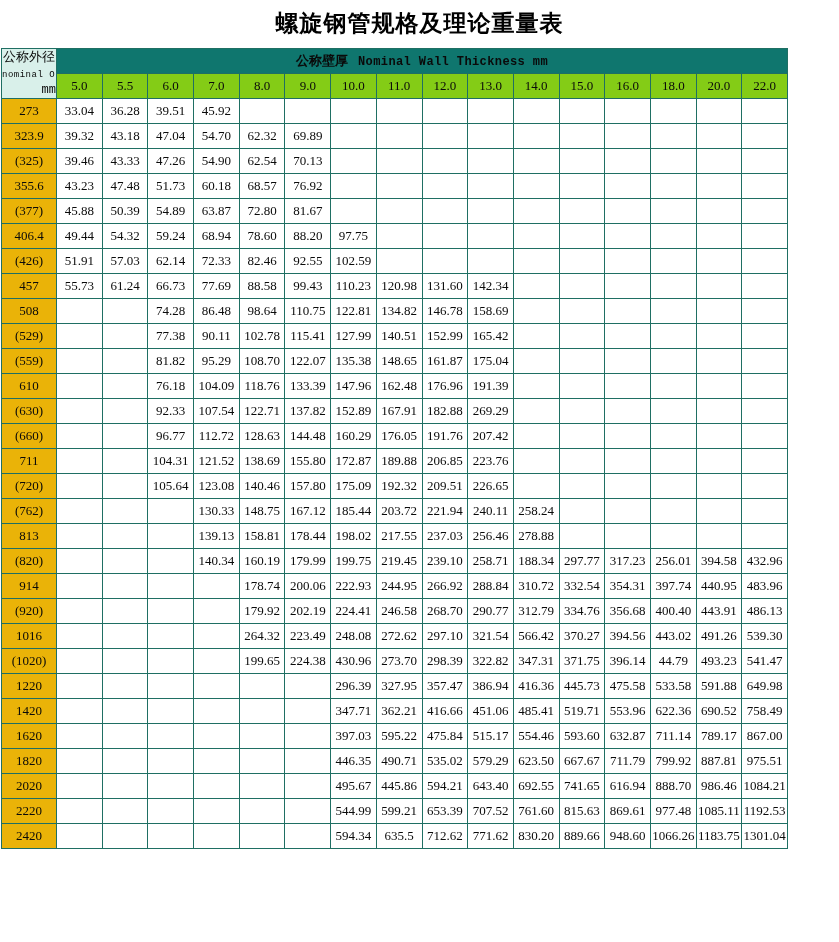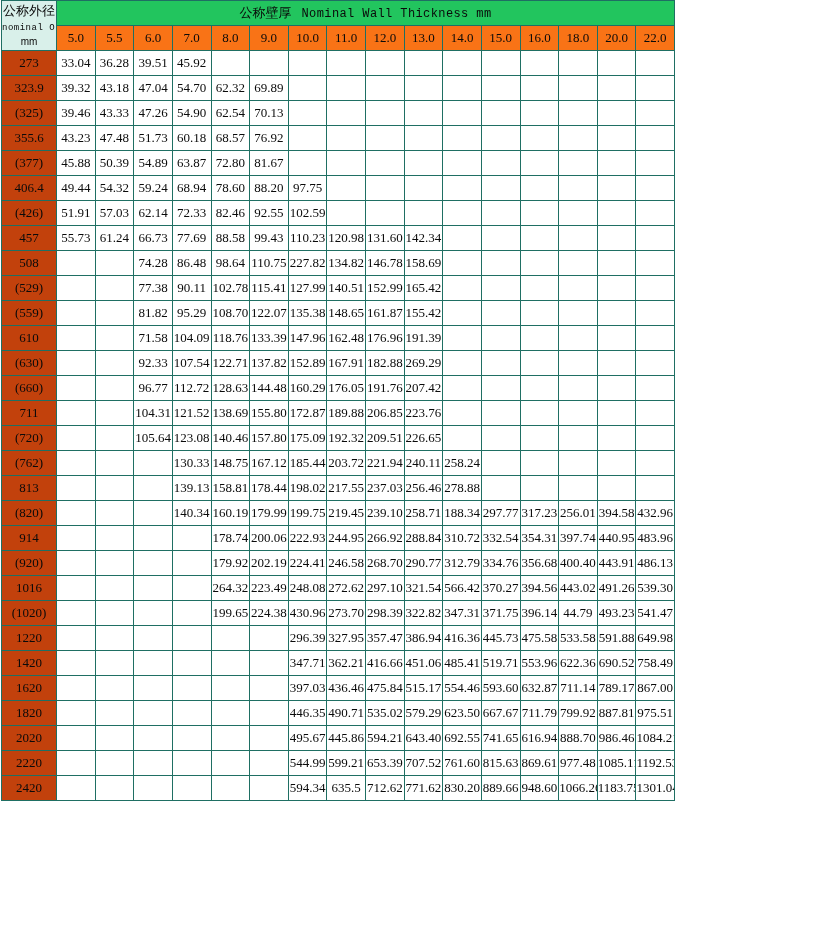--- a/index.html
+++ b/index.html
@@ -24,21 +24,21 @@
     font-family: "Liberation Serif", serif;
     font-weight: bold;
     font-size: 23px;
     letter-spacing: 1px;
     padding-top: 8px;
     padding-bottom: 9px;
     color: #000000;
   }
   table.spec {
     border-collapse: collapse;
-    width: 674px;
+    width: 787px;
     margin: 0 1px;
     table-layout: fixed;
   }
   table.spec td, table.spec th {
     border: 1px solid #1f6f63;
     text-align: center;
     vertical-align: middle;
     font-family: "Liberation Serif", serif;
     font-size: 13px;
     color: #0a0a0a;
@@ -62,60 +62,63 @@
   .hdr-od .en {
     display: block;
     font-size: 9px;
     font-family: "Liberation Mono", monospace;
     letter-spacing: 0.5px;
     line-height: 1.35;
     padding-top: 3px;
   }
   .hdr-od .unit {
     display: block;
-    font-size: 10px;
-    font-family: Liberation Sans, sans-serif;
+    font-size: 12px;
+    font-family: Liberation Mono, monospace;
     padding-top: 2px;
+    text-align: right;
   }
   .hdr-span {
-    background: #22c55e;
+    background: #0f766e;
     height: 26px;
     font-size: 13px;
+    font-weight: bold;
   }
   .hdr-span .cn {
     font-size: 13px;
   }
   .hdr-span .en {
     font-family: "Liberation Mono", monospace;
     font-size: 12px;
     letter-spacing: 0.4px;
     padding-left: 10px;
   }
   .hdr-thk {
-    background: #f97316;
+    background: #84cc16;
     font-size: 14px;
     height: 108px;
   }
   td.odcell {
-    background: #c2410c;
+    background: #eab308;
     font-size: 13px;
   }
   td.val {
     background: #ffffff;
     font-size: 13px;
   }
   td.empty {
     background: #ffffff;
   }
 </style>
 </head>
 <body>
 
 <div id="page">
 
+  <div class="title">螺旋钢管规格及理论重量表</div>
 
   <table class="spec">
     <thead>
       <tr>
         <td class="hdr-od" rowspan="2">
           <span class="cn">公称外径</span>
           <span class="en">nominal O.D</span>
           <span class="unit">mm</span>
         </td>
         <td class="hdr-span" colspan="16">
@@ -295,21 +298,21 @@
           <td class="empty"></td>
         </tr>
         <tr>
           <td class="odcell">508</td>
           <td class="empty"></td>
           <td class="empty"></td>
           <td class="val">74.28</td>
           <td class="val">86.48</td>
           <td class="val">98.64</td>
           <td class="val">110.75</td>
-          <td class="val">227.82</td>
+          <td class="val">122.81</td>
           <td class="val">134.82</td>
           <td class="val">146.78</td>
           <td class="val">158.69</td>
           <td class="empty"></td>
           <td class="empty"></td>
           <td class="empty"></td>
           <td class="empty"></td>
           <td class="empty"></td>
           <td class="empty"></td>
         </tr>
@@ -336,33 +339,33 @@
           <td class="odcell">(559)</td>
           <td class="empty"></td>
           <td class="empty"></td>
           <td class="val">81.82</td>
           <td class="val">95.29</td>
           <td class="val">108.70</td>
           <td class="val">122.07</td>
           <td class="val">135.38</td>
           <td class="val">148.65</td>
           <td class="val">161.87</td>
-          <td class="val">155.42</td>
+          <td class="val">175.04</td>
           <td class="empty"></td>
           <td class="empty"></td>
           <td class="empty"></td>
           <td class="empty"></td>
           <td class="empty"></td>
           <td class="empty"></td>
         </tr>
         <tr>
           <td class="odcell">610</td>
           <td class="empty"></td>
           <td class="empty"></td>
-          <td class="val">71.58</td>
+          <td class="val">76.18</td>
           <td class="val">104.09</td>
           <td class="val">118.76</td>
           <td class="val">133.39</td>
           <td class="val">147.96</td>
           <td class="val">162.48</td>
           <td class="val">176.96</td>
           <td class="val">191.39</td>
           <td class="empty"></td>
           <td class="empty"></td>
           <td class="empty"></td>
@@ -619,21 +622,21 @@
         </tr>
         <tr>
           <td class="odcell">1620</td>
           <td class="empty"></td>
           <td class="empty"></td>
           <td class="empty"></td>
           <td class="empty"></td>
           <td class="empty"></td>
           <td class="empty"></td>
           <td class="val">397.03</td>
-          <td class="val">436.46</td>
+          <td class="val">595.22</td>
           <td class="val">475.84</td>
           <td class="val">515.17</td>
           <td class="val">554.46</td>
           <td class="val">593.60</td>
           <td class="val">632.87</td>
           <td class="val">711.14</td>
           <td class="val">789.17</td>
           <td class="val">867.00</td>
         </tr>
         <tr>

